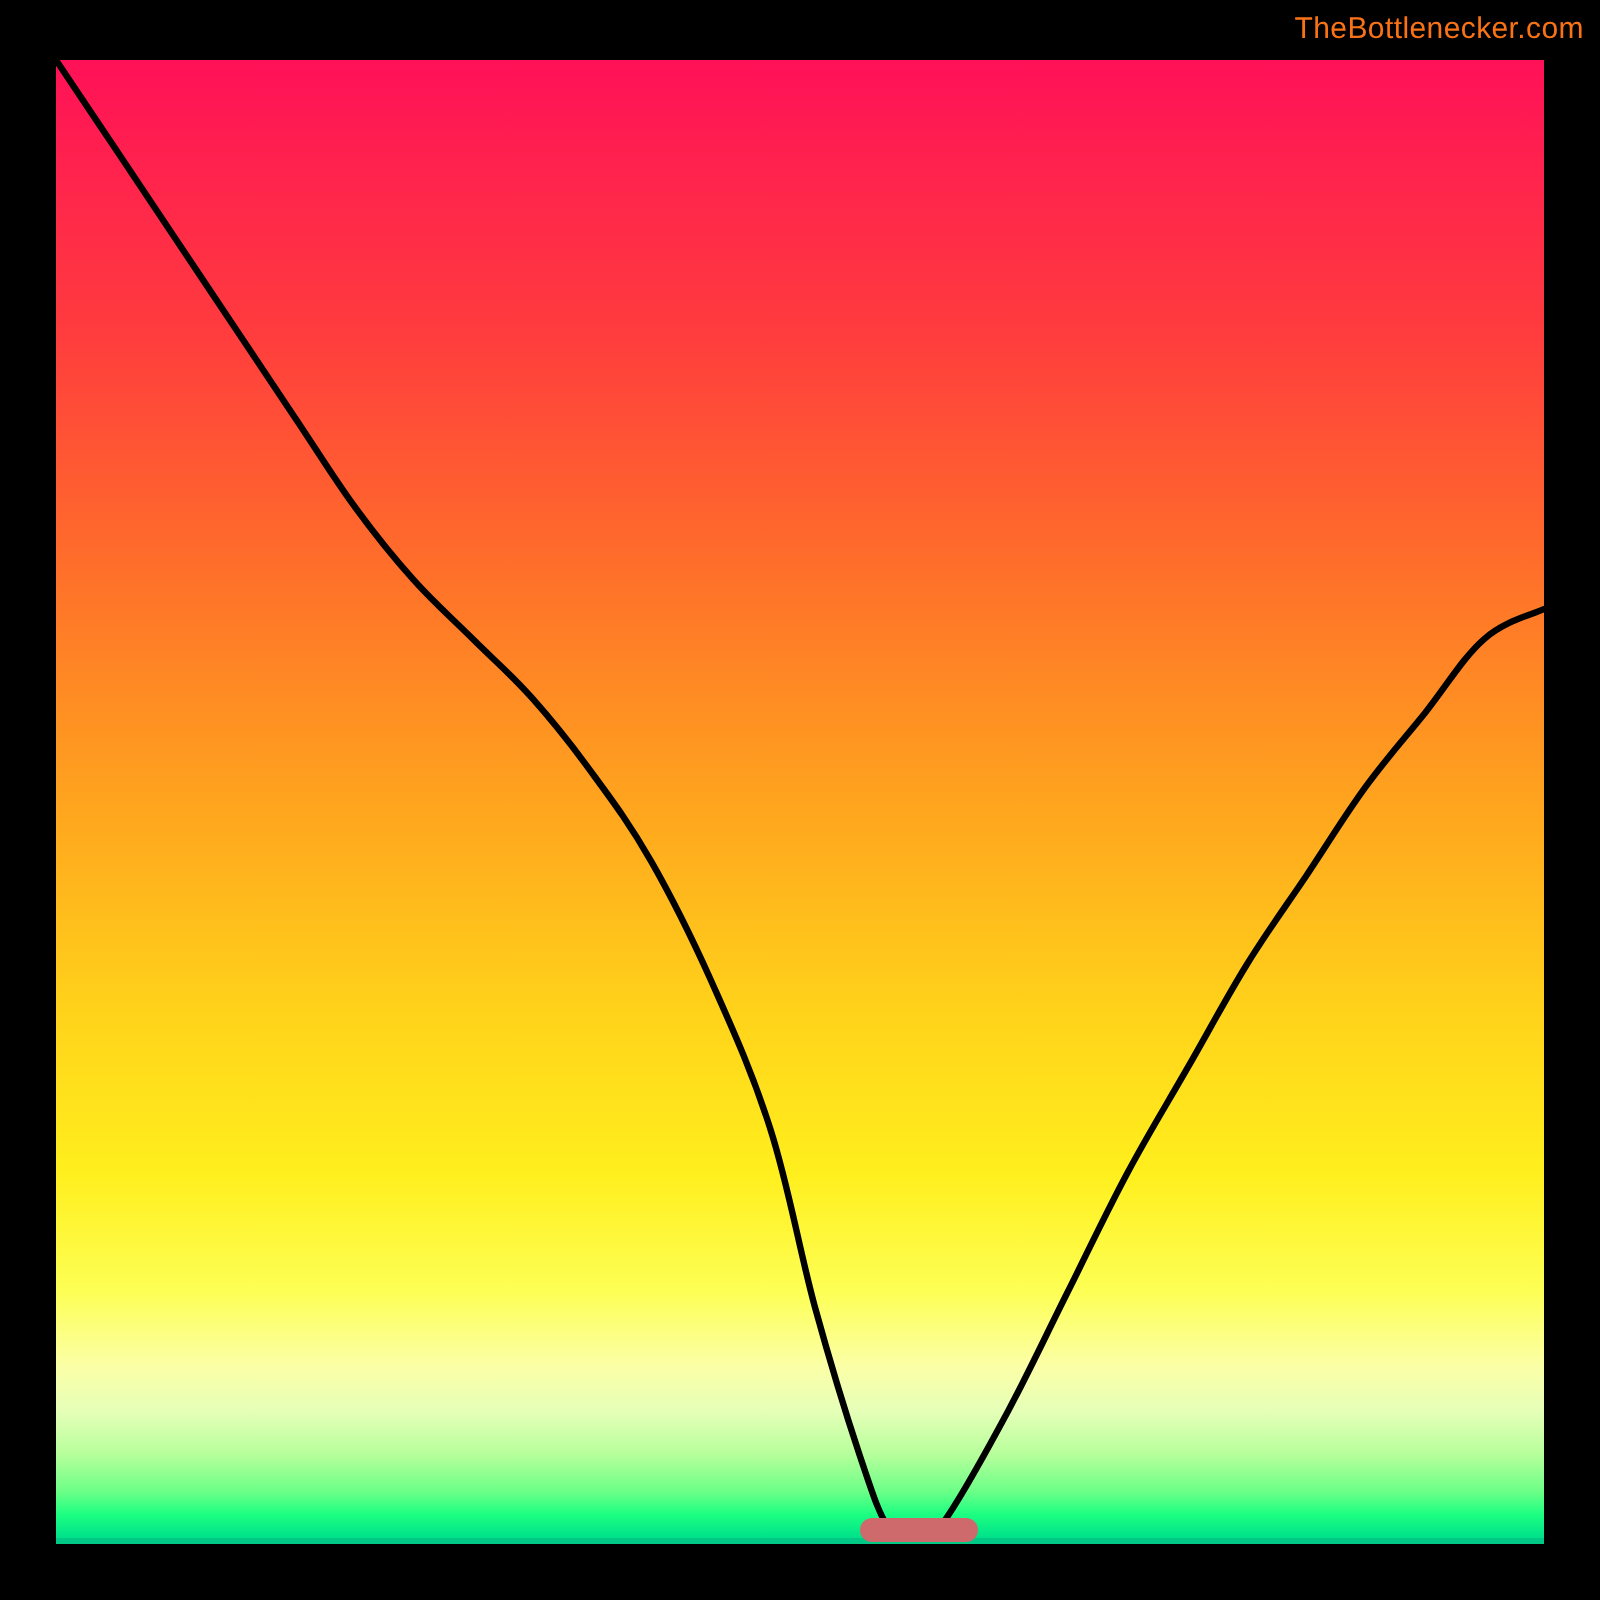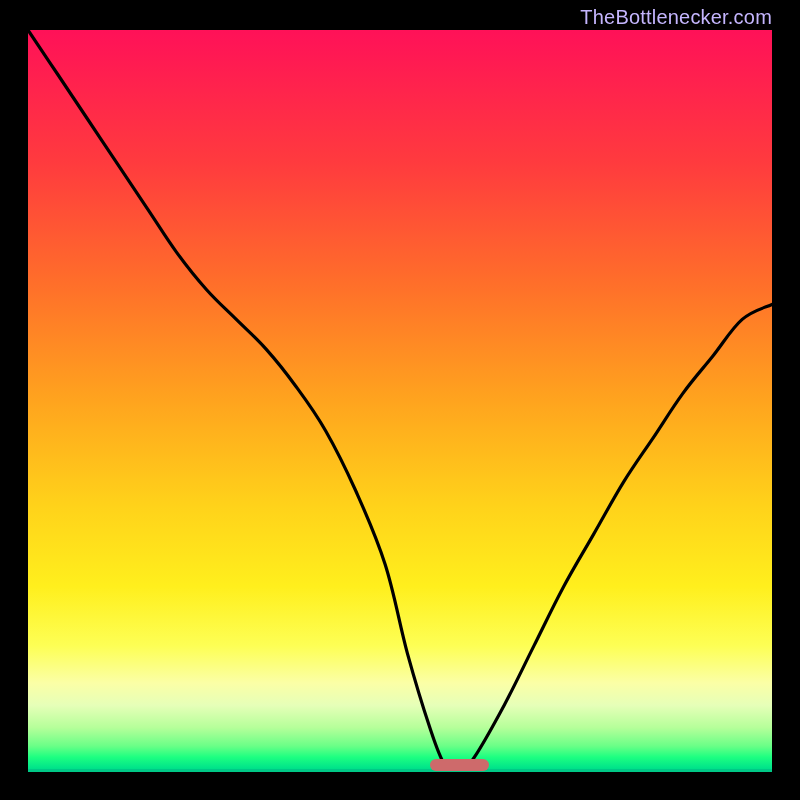--- a/index.html
+++ b/index.html
@@ -12,24 +12,24 @@
   }
   .stage {
     position: relative;
     width: 800px;
     height: 800px;
     background: #000;
   }
   .watermark {
     position: absolute;
     top: 6px;
-    right: 28px;
-    color: #c4b5fd;
+    right: 8px;
+    color: #f97316;
     font-family: Verdana, Geneva, sans-serif;
-    font-size: 20px;
+    font-size: 15px;
     font-weight: 400;
     letter-spacing: 0.2px;
     z-index: 10;
     user-select: none;
   }
   .plot-area {
     position: absolute;
     left: 28px;
     top: 30px;
     width: 744px;

